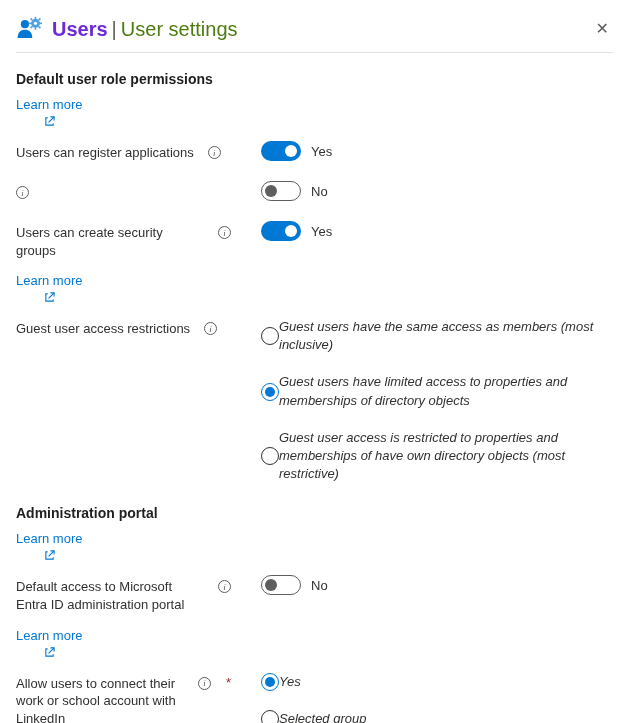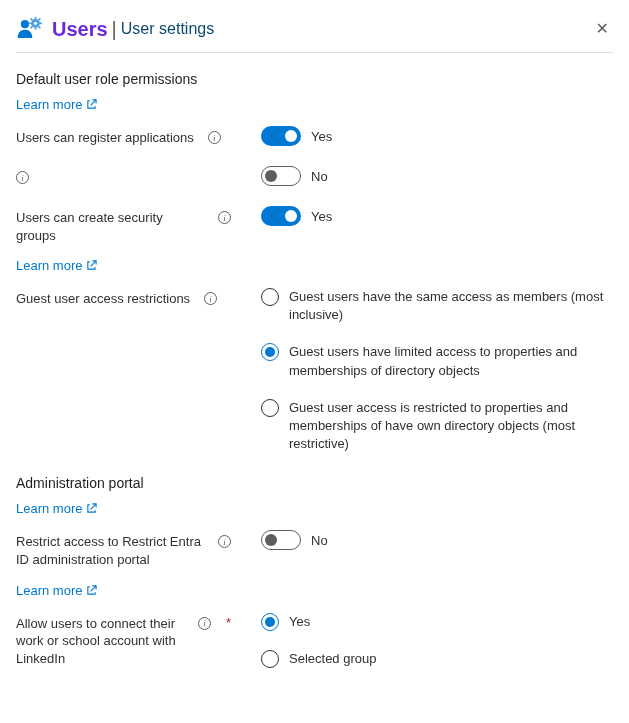--- a/index.html
+++ b/index.html
@@ -25,54 +25,55 @@
       height: 26px;
       margin-right: 10px;
       flex-shrink: 0;
     }
     .header-title {
       font-size: 20px;
       font-weight: 600;
       color: #6d28d9;
     }
     .header-sub {
-      font-size: 16px;
+      font-size: 20px;
       font-weight: 400;
-      color: #0c4a6e;
+      color: #4d7c0f;
     }
     .header-sep {
       font-size: 20px;
       font-weight: 400;
       color: #605e5c;
       margin: 0 4px;
     }
     .close {
       margin-left: auto;
       font-size: 16px;
       color: #605e5c;
       cursor: pointer;
       padding: 4px;
       line-height: 1;
     }
     .section-heading {
       font-size: 14px;
-      font-weight: 400;
+      font-weight: 700;
       color: #201f1e;
       margin-top: 6px;
       margin-bottom: 10px;
     }
     .learn-more {
       color: #0078d4;
       font-size: 13px;
       text-decoration: none;
       display: inline-flex;
       align-items: center;
       gap: 4px;
       margin-bottom: 14px;
       cursor: pointer;
+      flex-direction: column;
     }
     .learn-more svg { width: 11px; height: 11px; }
     .row {
       display: flex;
       align-items: flex-start;
       margin-bottom: 14px;
       min-height: 26px;
     }
     .label-col {
       width: 215px;
@@ -140,23 +141,23 @@
       font-size: 13px;
       color: #323130;
     }
     .radio-group {
       display: flex;
       flex-direction: column;
       gap: 18px;
     }
     .radio-option {
       display: flex;
-      align-items: flex-start;
-      gap: 10px;
-      cursor: pointer;
+      align-items: center;
+      cursor: pointer;
+      font-style: italic;
     }
     .radio {
       width: 18px;
       height: 18px;
       border: 1.5px solid #323130;
       border-radius: 50%;
       flex-shrink: 0;
       display: flex;
       align-items: center;
       justify-content: center;
@@ -302,21 +303,21 @@
     <span>Learn more</span>
     <svg viewBox="0 0 12 12" fill="none" stroke="#0078d4" stroke-width="1.2">
         <path d="M4 2H2v8h8V8"></path>
         <path d="M7 1h4v4"></path>
         <path d="M11 1L5 7"></path>
       </svg>
   </a>
 
   <div class="row">
     <div class="label-col">
-      <span class="lbl">Restrict access to Restrict Entra ID administration portal</span>
+      <span class="lbl">Default access to Microsoft Entra ID administration portal</span>
       <span class="info-icon">i</span>
     </div>
     <div class="ctrl-col">
       <div class="toggle-wrap">
         <div class="toggle off">
             <div class="knob"></div>
           </div>
         <span class="toggle-label">No</span>
       </div>
     </div>

